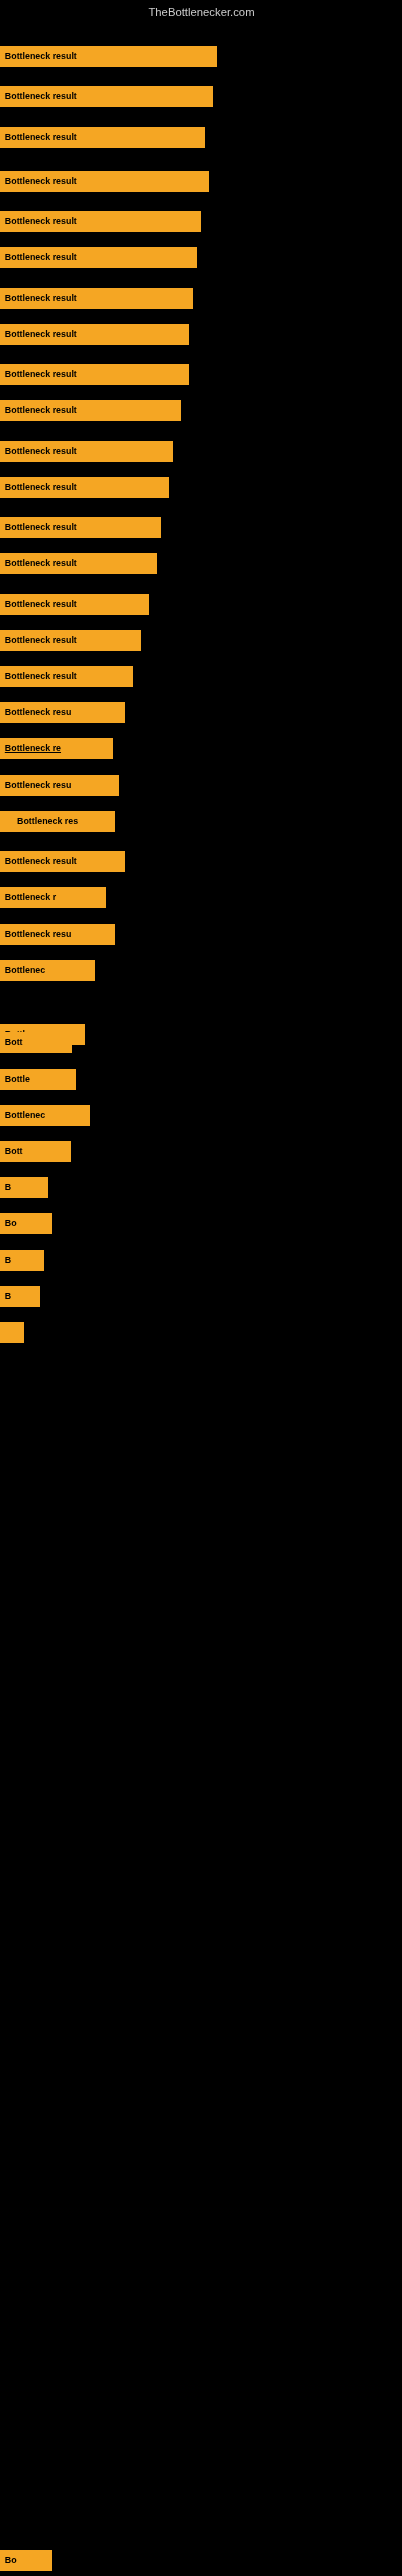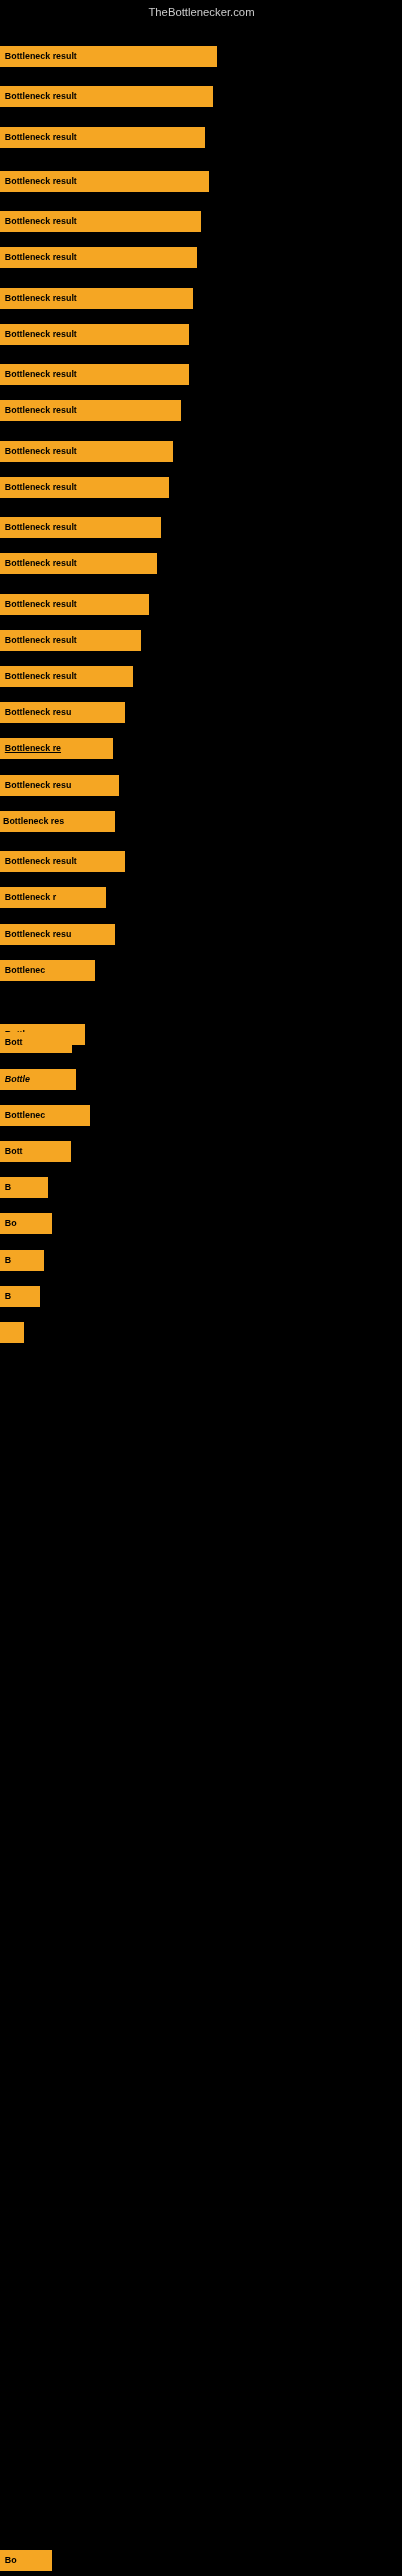--- a/index.html
+++ b/index.html
@@ -80,21 +80,21 @@
     </div>
     <div style="position: absolute; top: 680px; left: 0px; width: 125px; height: 21px; background-color: rgb(245, 166, 35); display: flex; align-items: center; padding-left: 4.8px; overflow: hidden;">
       <span style="font-size: 8.9px; font-weight: bold; color: rgb(0, 0, 0); white-space: nowrap;">Bottleneck resu</span>
     </div>
     <div style="position: absolute; top: 716px; left: 0px; width: 113px; height: 21px; background-color: rgb(245, 166, 35); display: flex; align-items: center; padding-left: 4.8px; overflow: hidden; text-decoration: underline;">
       <span style="font-size: 8.9px; font-weight: bold; color: rgb(0, 0, 0); white-space: nowrap;">Bottleneck re</span>
     </div>
     <div style="position: absolute; top: 753px; left: 0px; width: 119px; height: 21px; background-color: rgb(245, 166, 35); display: flex; align-items: center; padding-left: 4.8px; overflow: hidden;">
       <span style="font-size: 8.9px; font-weight: bold; color: rgb(0, 0, 0); white-space: nowrap;">Bottleneck resu</span>
     </div>
-    <div style="position: absolute; top: 789px; left: 0px; width: 115px; height: 21px; background-color: rgb(245, 166, 35); display: flex; align-items: center; padding-left: 3px; overflow: hidden;">
+    <div style="position: absolute; top: 789px; left: 0px; width: 115px; height: 21px; background-color: rgb(245, 166, 35); display: flex; align-items: center; padding-left: 17px; overflow: hidden;">
       <span style="font-size: 8.9px; font-weight: bold; color: rgb(0, 0, 0); white-space: nowrap;">Bottleneck res</span>
     </div>
     <div style="position: absolute; top: 829px; left: 0px; width: 125px; height: 21px; background-color: rgb(245, 166, 35); display: flex; align-items: center; padding-left: 4.8px; overflow: hidden;">
       <span style="font-size: 8.9px; font-weight: bold; color: rgb(0, 0, 0); white-space: nowrap;">Bottleneck result</span>
     </div>
     <div style="position: absolute; top: 865px; left: 0px; width: 106px; height: 21px; background-color: rgb(245, 166, 35); display: flex; align-items: center; padding-left: 4.8px; overflow: hidden;">
       <span style="font-size: 8.9px; font-weight: bold; color: rgb(0, 0, 0); white-space: nowrap;">Bottleneck r</span>
     </div>
     <div style="position: absolute; top: 902px; left: 0px; width: 115px; height: 21px; background-color: rgb(245, 166, 35); display: flex; align-items: center; padding-left: 4.8px; overflow: hidden;">
       <span style="font-size: 8.9px; font-weight: bold; color: rgb(0, 0, 0); white-space: nowrap;">Bottleneck resu</span>
@@ -102,21 +102,21 @@
     <div style="position: absolute; top: 938px; left: 0px; width: 95px; height: 21px; background-color: rgb(245, 166, 35); display: flex; align-items: center; padding-left: 4.8px; overflow: hidden;">
       <span style="font-size: 8.9px; font-weight: bold; color: rgb(0, 0, 0); white-space: nowrap;">Bottlenec</span>
     </div>
     <div style="position: absolute; top: 1002px; left: 0px; width: 85px; height: 21px; background-color: rgb(245, 166, 35); display: flex; align-items: center; padding-left: 4.8px; overflow: hidden;">
       <span style="font-size: 8.9px; font-weight: bold; color: rgb(0, 0, 0); white-space: nowrap;">Bottlen</span>
     </div>
     <div style="position: absolute; top: 1010px; left: 0px; width: 72px; height: 21px; background-color: rgb(245, 166, 35); display: flex; align-items: center; padding-left: 4.8px; overflow: hidden;">
       <span style="font-size: 8.9px; font-weight: bold; color: rgb(0, 0, 0); white-space: nowrap;">Bott</span>
     </div>
     <div style="position: absolute; top: 1047px; left: 0px; width: 76px; height: 21px; background-color: rgb(245, 166, 35); display: flex; align-items: center; padding-left: 4.8px; overflow: hidden;">
-      <span style="font-size: 8.9px; font-weight: bold; color: rgb(0, 0, 0); white-space: nowrap; font-style: italic;">Bottle</span>
+      <span style="font-size: 8.9px; font-weight: bold; color: rgb(0, 0, 0); white-space: nowrap;">Bottle</span>
     </div>
     <div style="position: absolute; top: 1083px; left: 0px; width: 90px; height: 21px; background-color: rgb(245, 166, 35); display: flex; align-items: center; padding-left: 4.8px; overflow: hidden;">
       <span style="font-size: 8.9px; font-weight: bold; color: rgb(0, 0, 0); white-space: nowrap;">Bottlenec</span>
     </div>
     <div style="position: absolute; top: 1119px; left: 0px; width: 71px; height: 21px; background-color: rgb(245, 166, 35); display: flex; align-items: center; padding-left: 4.8px; overflow: hidden;">
       <span style="font-size: 8.9px; font-weight: bold; color: rgb(0, 0, 0); white-space: nowrap;">Bott</span>
     </div>
     <div style="position: absolute; top: 1155px; left: 0px; width: 48px; height: 21px; background-color: rgb(245, 166, 35); display: flex; align-items: center; padding-left: 4.8px; overflow: hidden;">
       <span style="font-size: 8.9px; font-weight: bold; color: rgb(0, 0, 0); white-space: nowrap;">B</span>
     </div>

